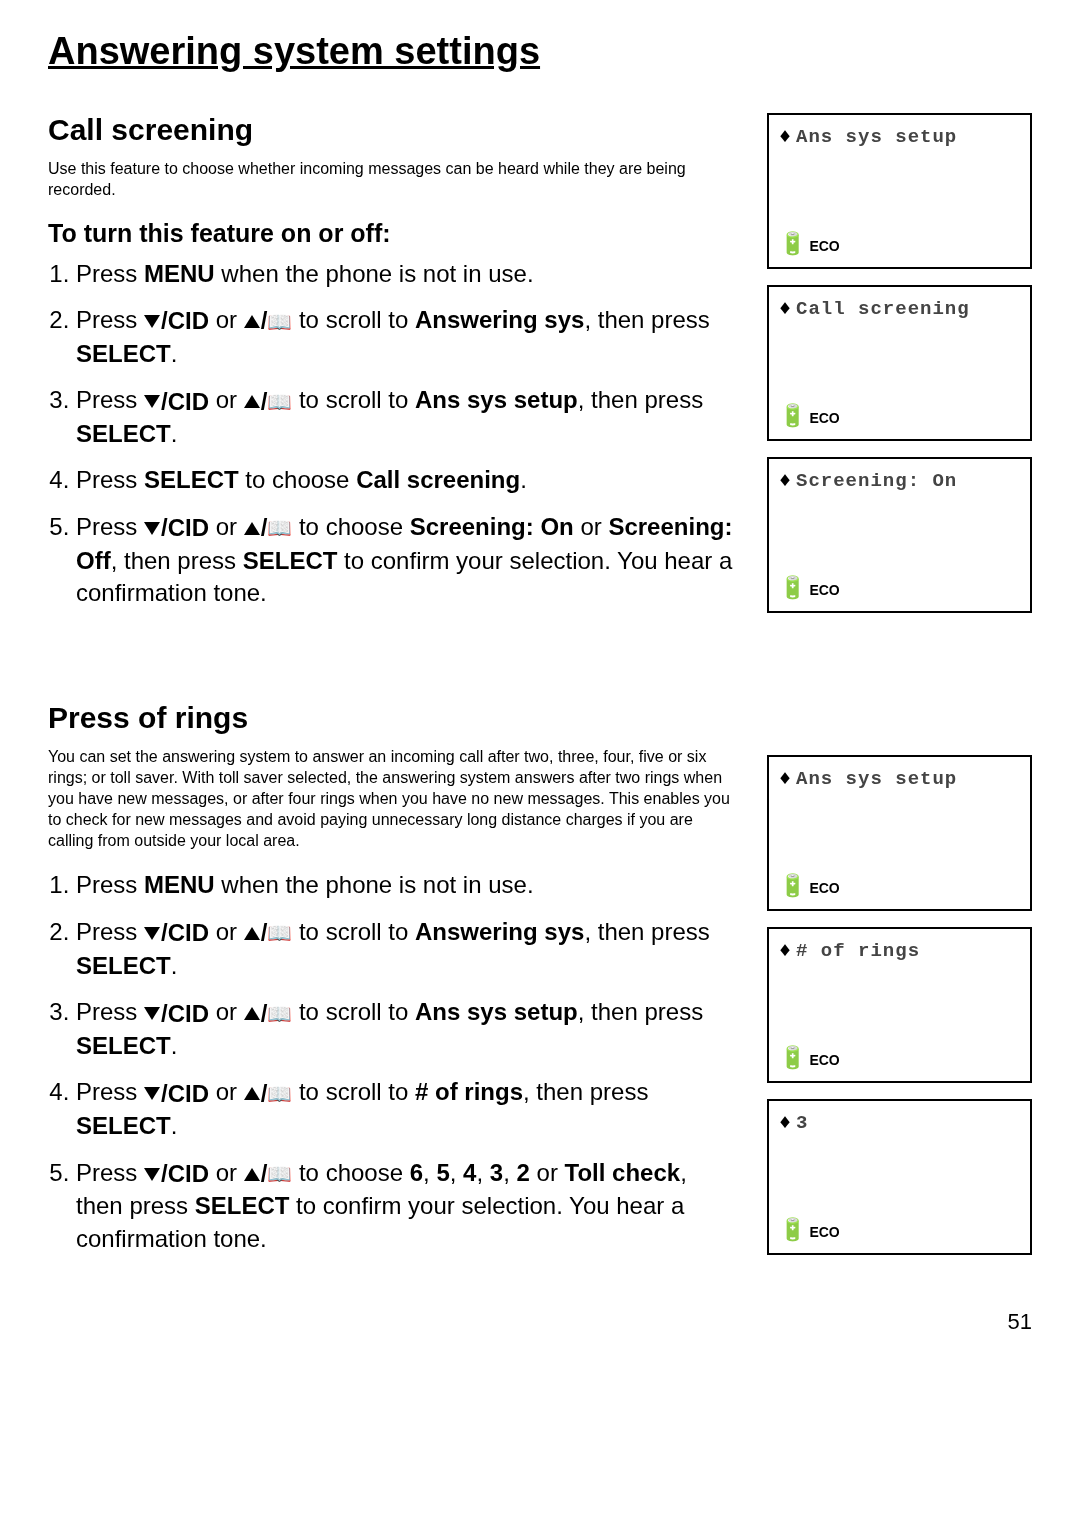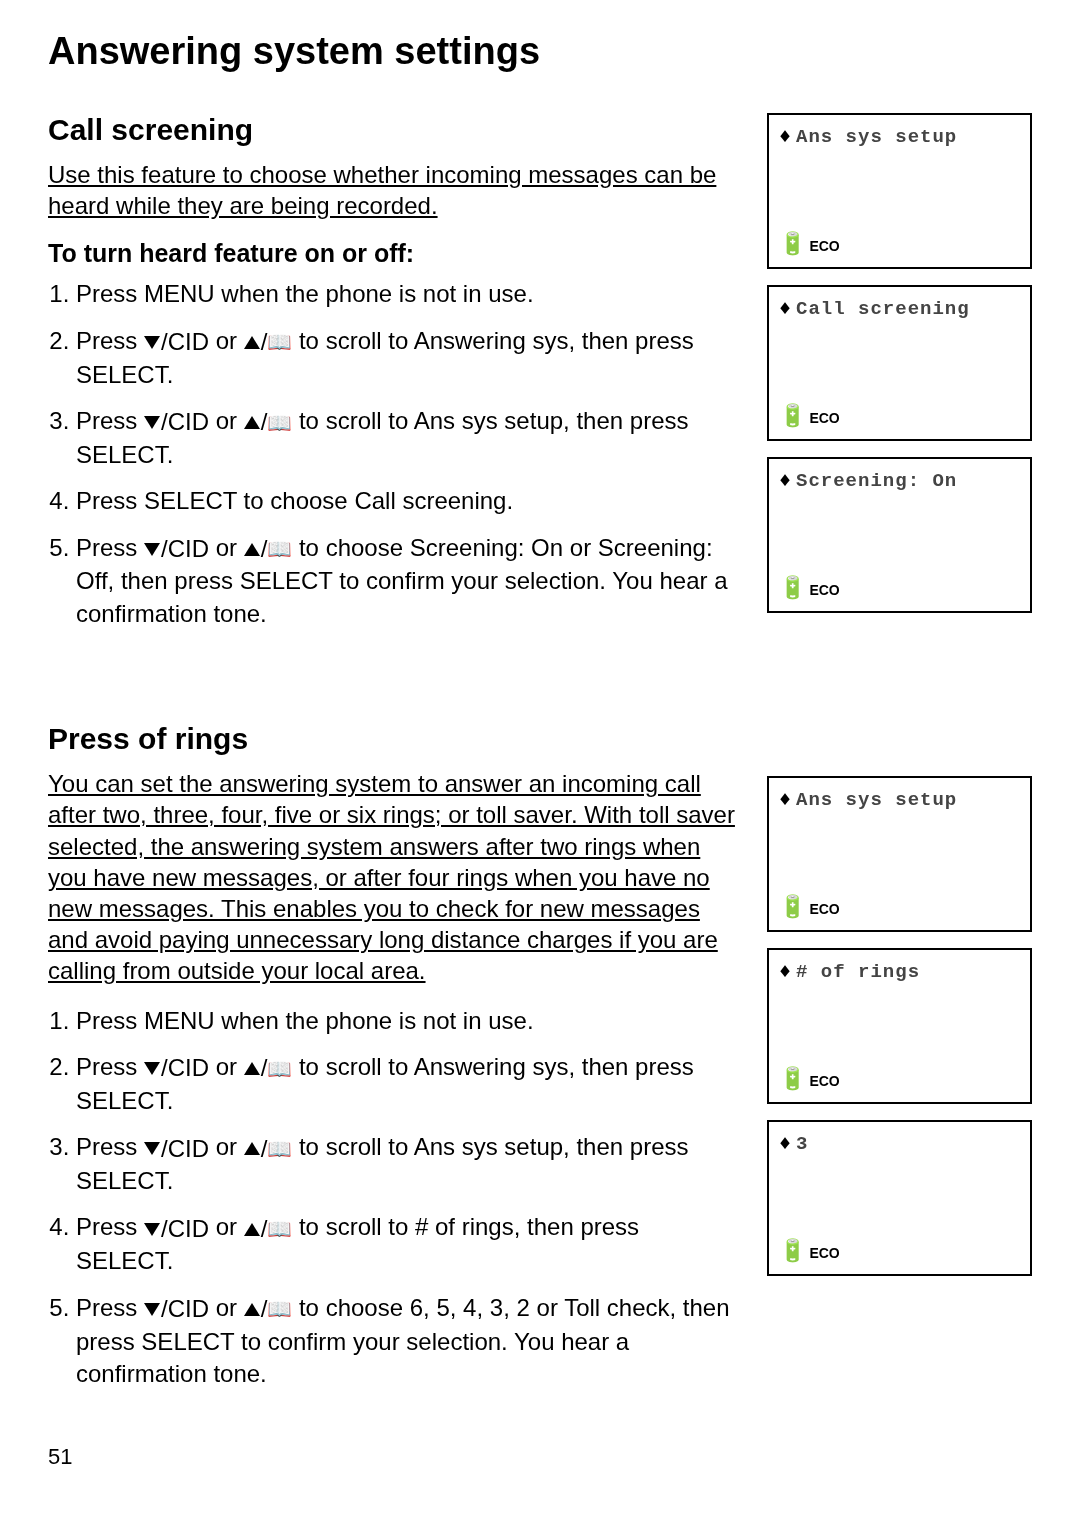--- a/index.html
+++ b/index.html
@@ -1,49 +1,49 @@
 <!DOCTYPE html>
 <html><head>
 <meta charset="utf-8">
 <style>
   html,body{margin:0;padding:0;background:#fff;color:#000;}
   body{font-family:Arial,Helvetica,sans-serif;width:1080px;padding:30px 48px 20px 48px;box-sizing:border-box;}
   .row{display:flex;align-items:flex-start;gap:30px;margin-top:40px;}
   .left{flex:1;}
   .right{width:265px;display:flex;flex-direction:column;gap:16px;}
   .gap{height:38px;}
-  h1{font-size:38px;font-weight:bold;margin:0 0 16px 0;}
+  h1{font-size:38px;font-weight:bold;margin:0 0 16px 0;text-decoration:underline;}
   h2{font-size:30px;font-weight:bold;margin:0 0 12px 0;}
   h3{font-size:25px;font-weight:bold;margin:0 0 10px 0;}
-  p.body{font-size:24px;line-height:1.3;margin:0 0 18px 0;text-decoration:underline;}
+  p.body{font-size:16px;line-height:1.3;margin:0 0 18px 0;}
   ol{font-size:24px;line-height:1.35;padding-left:28px;margin:0;}
   ol li{margin-bottom:14px;}
-  b{font-weight:normal;text-align:center;}
+  b{font-weight:bold;text-align:center;}
   .nav{display:inline-flex;align-items:center;vertical-align:middle;}
   .tri-down{display:inline-block;width:0;height:0;border-left:8px solid transparent;border-right:8px solid transparent;border-top:13px solid #000;margin-right:1px;}
   .tri-up{display:inline-block;width:0;height:0;border-left:8px solid transparent;border-right:8px solid transparent;border-bottom:13px solid #000;margin-right:1px;}
   .book{display:inline-block;font-size:20px;line-height:1;vertical-align:-1px;}
   .lcd{border:2px solid #000;height:156px;padding:10px 10px 10px 10px;box-sizing:border-box;display:flex;flex-direction:column;justify-content:space-between;font-family:"Courier New",monospace;}
   .lcd-top{display:flex;align-items:center;gap:4px;font-size:19px;letter-spacing:1px;color:#444;font-weight:bold;}
   .lcd-top .arrow{color:#000;font-weight:bold;font-size:20px;}
   .lcd-bot{display:flex;align-items:center;gap:2px;}
   .batt{display:inline-block;font-size:22px;line-height:1;}
   .eco{font-family:Arial,Helvetica,sans-serif;font-size:14px;font-weight:bold;margin-left:1px;}
-  .pagenum{text-align:left;font-size:22px;margin-top:40px;}
+  .pagenum{text-align:right;font-size:22px;margin-top:40px;}
 </style>
 </head>
 <body>
 
 <h1>Answering system settings</h1>
 
 <div class="row">
   <div class="left">
     <h2>Call screening</h2>
     <p class="body">Use this feature to choose whether incoming messages can be heard while they are being recorded.</p>
-    <h3>To turn heard feature on or off:</h3>
+    <h3>To turn this feature on or off:</h3>
     <ol>
       <li>
         <span>Press </span><b>MENU</b><span> when the phone is not in use.</span>
       </li>
       <li>
         <span>Press </span><span class="nav">
             <span class="tri-down"></span>
             <b>/CID</b>
           </span><span> or </span><span class="nav">
             <span class="tri-up"></span>

